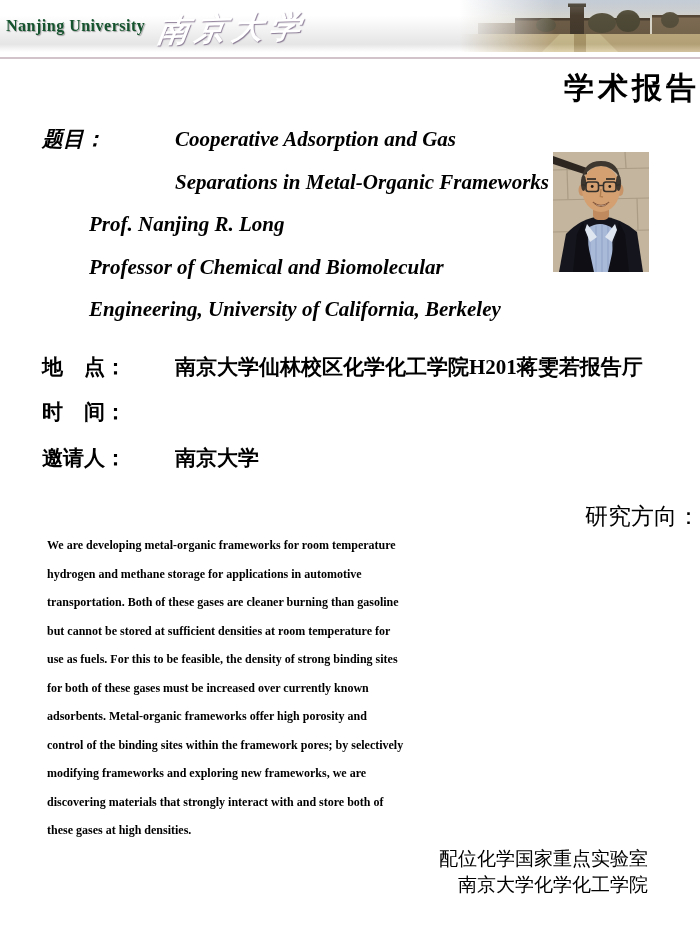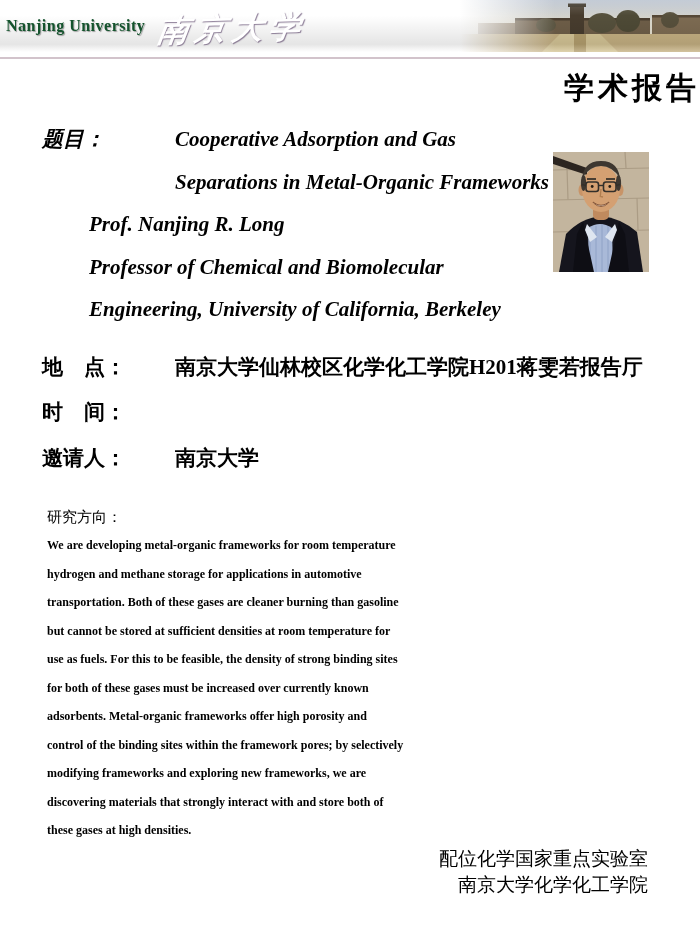--- a/index.html
+++ b/index.html
@@ -98,23 +98,24 @@
   .speaker-photo {
     position: absolute;
     left: 553px; top: 152px;
     width: 96px; height: 120px;
     display: block;
   }
 
   
   .research-label {
     margin: 22px 0 0 47px;
-    font-size: 15px;
+    font-size: 23px;
     line-height: 28px;
     font-weight: normal;
+    text-align: right;
   }
   .abstract {
     margin-left: 47px;
     width: 620px;
     font-size: 12px;
     font-weight: bold;
     line-height: 28.5px;
     white-space: pre-line;
   }
 

